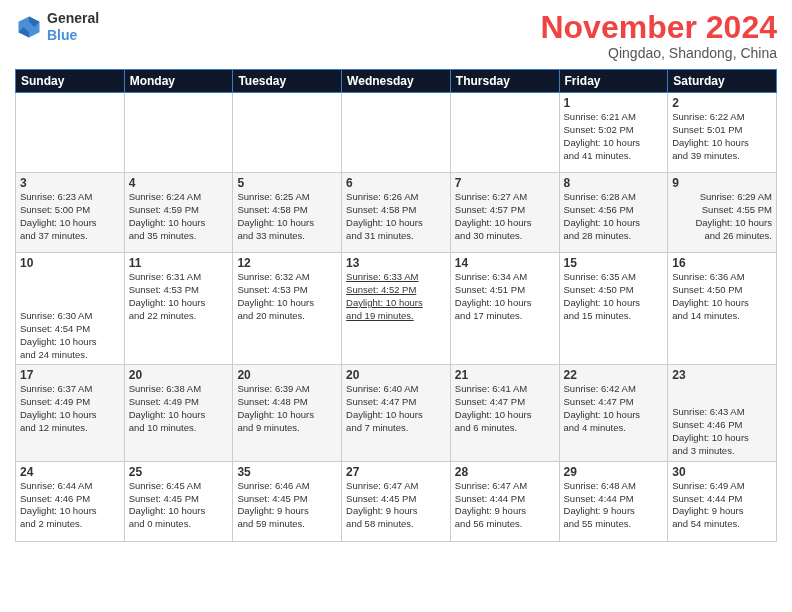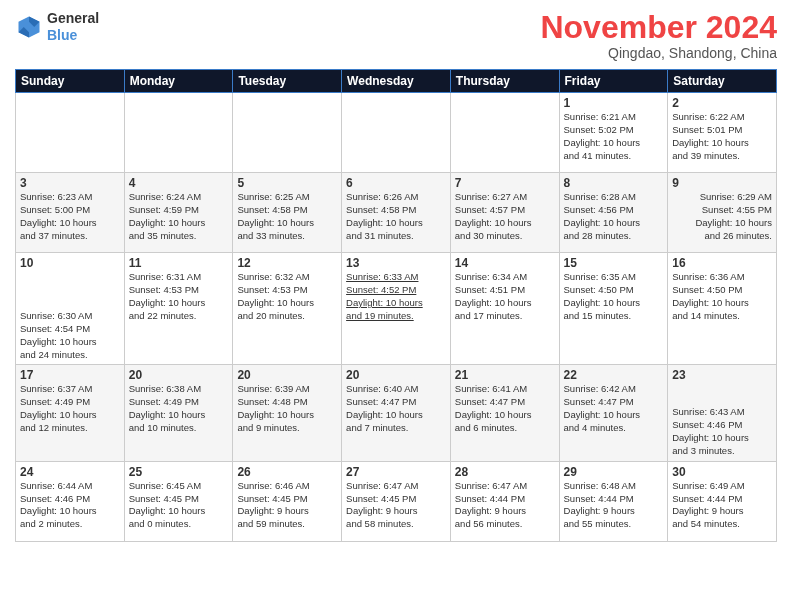--- a/index.html
+++ b/index.html
@@ -308,21 +308,21 @@
 and 2 minutes.</div>
           </td>
           <td>
             <span class="day-number">25</span>
             <div class="day-info" style="white-space: pre-line;">Sunrise: 6:45 AM
 Sunset: 4:45 PM
 Daylight: 10 hours
 and 0 minutes.</div>
           </td>
           <td>
-            <span class="day-number">26</span>
+            <span class="day-number">35</span>
             <div class="day-info" style="white-space: pre-line;">Sunrise: 6:46 AM
 Sunset: 4:45 PM
 Daylight: 9 hours
 and 59 minutes.</div>
           </td>
           <td>
             <span class="day-number">27</span>
             <div class="day-info" style="white-space: pre-line;">Sunrise: 6:47 AM
 Sunset: 4:45 PM
 Daylight: 9 hours

